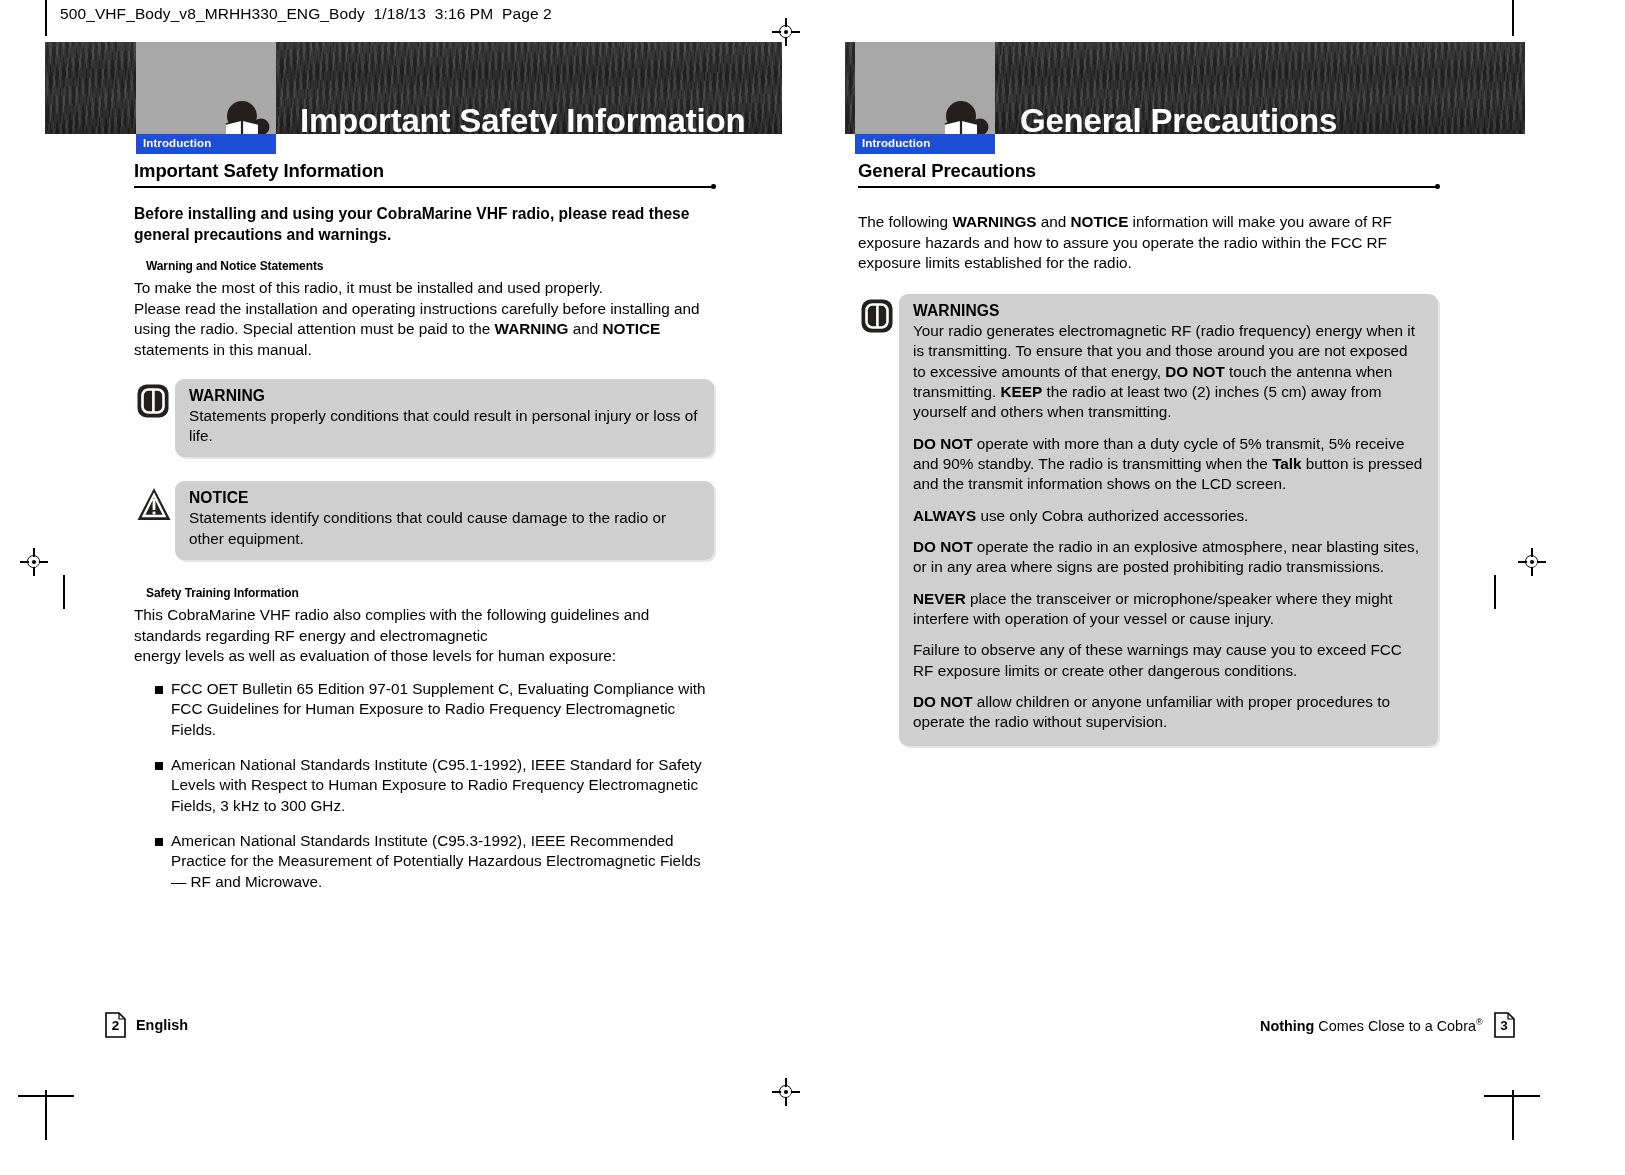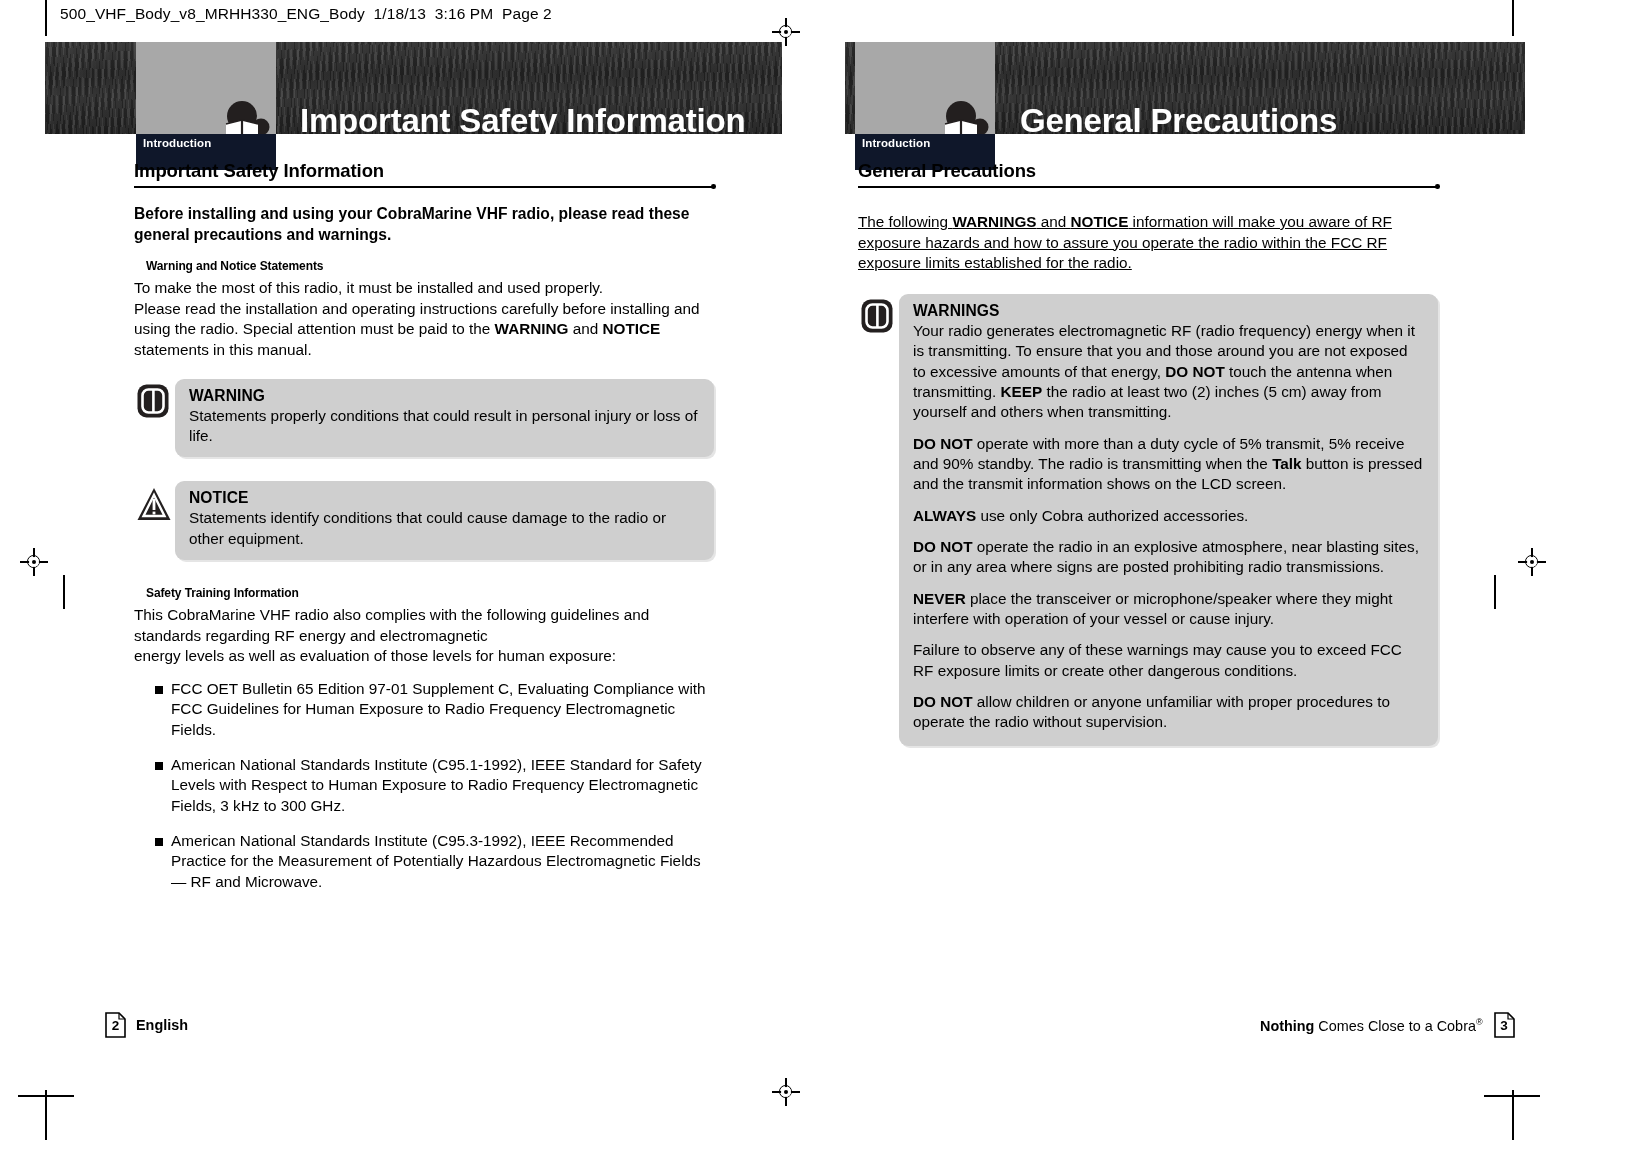--- a/index.html
+++ b/index.html
@@ -112,22 +112,22 @@
   .tabblock.right { left: 855px; }
   .tabblock .gray {
     position: absolute;
     left: 0; top: 0;
     width: 140px; height: 92px;
     background: #a8a8a8;
   }
   .tabblock .tab {
     position: absolute;
     left: 0; top: 92px;
-    width: 140px; height: 36px;
-    background: #0f172a;
+    width: 140px; height: 20px;
+    background: #1d4ed8;
   }
   .tabblock .tab span {
     position: absolute;
     left: 7px; top: 3px;
     color: #fff;
     font-size: 11.5px;
     font-weight: bold;
     letter-spacing: 0.1px;
   }
   .reader-icon {
@@ -436,21 +436,21 @@
   </div>
 
   <div class="col right">
 
     <div class="sec-head">General Precautions</div>
     <div class="rule">
         <div class="line"></div>
         <div class="dot"></div>
       </div>
 
-    <div class="body-p" style="margin-top:17px;text-decoration:underline;">
+    <div class="body-p" style="margin-top:17px;">
       <span>The following </span><b>WARNINGS</b><span> and </span><b>NOTICE</b><span> information will make you aware of RF exposure hazards and how to assure you operate the radio within the FCC RF exposure limits established for the radio.</span>
     </div>
 
     <div class="callout" style="margin-top:20px;">
       <div class="cicon">
         <svg viewBox="0 0 36 38" width="36" height="38">
           <rect x="1.5" y="2.5" width="31" height="33" rx="9" fill="#231f1f"></rect>
           <rect x="6.5" y="7.5" width="21" height="23" rx="6" fill="none" stroke="#ffffff" stroke-width="2.6"></rect>
           <rect x="16.1" y="7.5" width="2.6" height="23" fill="#ffffff"></rect>
         </svg>

